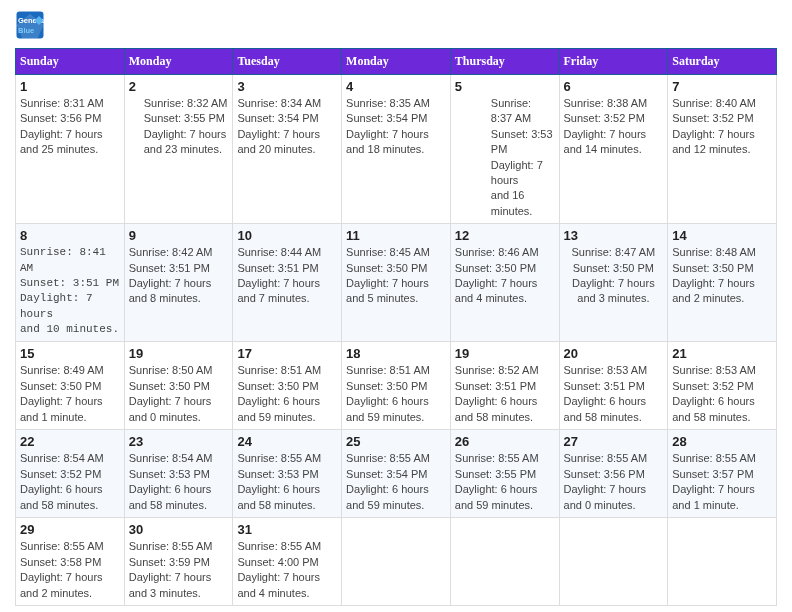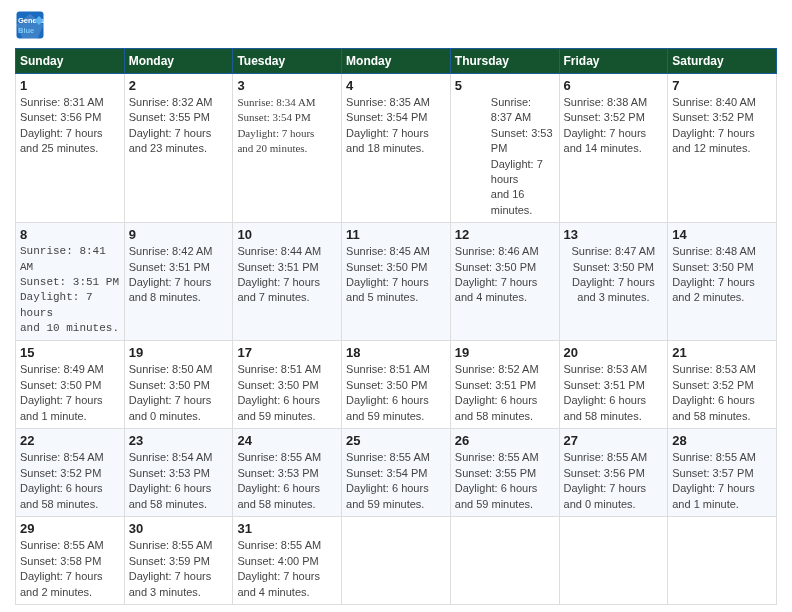--- a/index.html
+++ b/index.html
@@ -49,27 +49,28 @@
     .subtitle {
       font-size: 16px;
       color: #555;
     }
     table {
       width: 100%;
       border-collapse: collapse;
       table-layout: fixed;
     }
     thead tr th {
-      background-color: #14532d;
+      background-color: #6d28d9;
       color: #fff;
       font-size: 12px;
       font-weight: bold;
       padding: 5px 4px;
       text-align: left;
       border: 1px solid #1a5c9a;
+      font-family: Liberation Serif, serif;
     }
     tbody tr td {
       vertical-align: top;
       padding: 4px 4px;
       font-size: 9.5px;
       color: #333;
       border: 1px solid #ddd;
       background: #fff;
       height: 88px;
     }
@@ -134,28 +135,28 @@
     <tr>
           <td>
             <span class="day-num">1</span>
             <div class="day-info" style="white-space: pre-line;">Sunrise: 8:31 AM
 Sunset: 3:56 PM
 Daylight: 7 hours
 and 25 minutes.</div>
           </td>
           <td>
             <span class="day-num">2</span>
-            <div class="day-info" style="white-space: pre-line;">Sunrise: 8:32 AM
+            <div class="day-info" style="white-space: pre-line; margin-left: 15px;">Sunrise: 8:32 AM
 Sunset: 3:55 PM
 Daylight: 7 hours
 and 23 minutes.</div>
           </td>
           <td>
             <span class="day-num">3</span>
-            <div class="day-info" style="white-space: pre-line; font-family: Liberation Serif, serif;">Sunrise: 8:34 AM
+            <div class="day-info" style="white-space: pre-line;">Sunrise: 8:34 AM
 Sunset: 3:54 PM
 Daylight: 7 hours
 and 20 minutes.</div>
           </td>
           <td>
             <span class="day-num">4</span>
             <div class="day-info" style="white-space: pre-line;">Sunrise: 8:35 AM
 Sunset: 3:54 PM
 Daylight: 7 hours
 and 18 minutes.</div>

